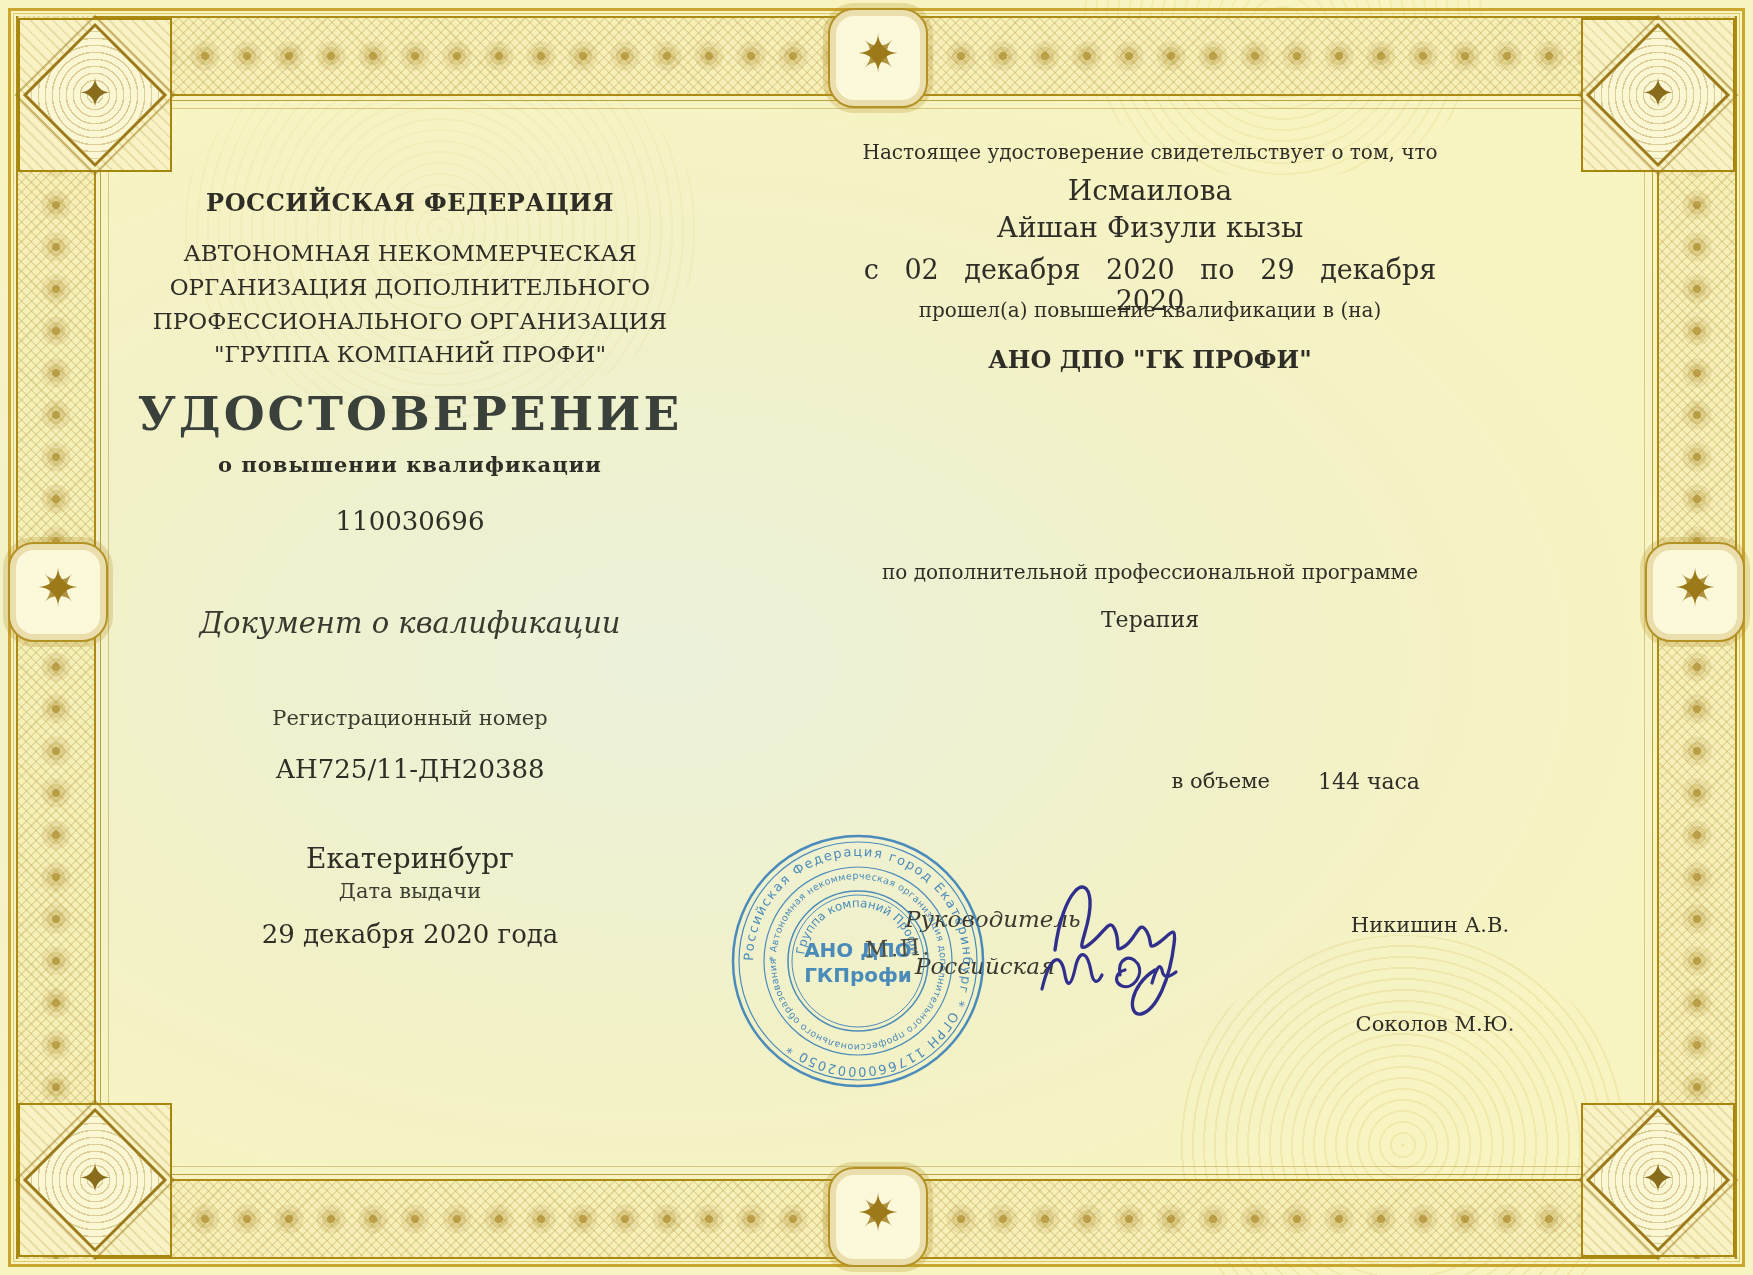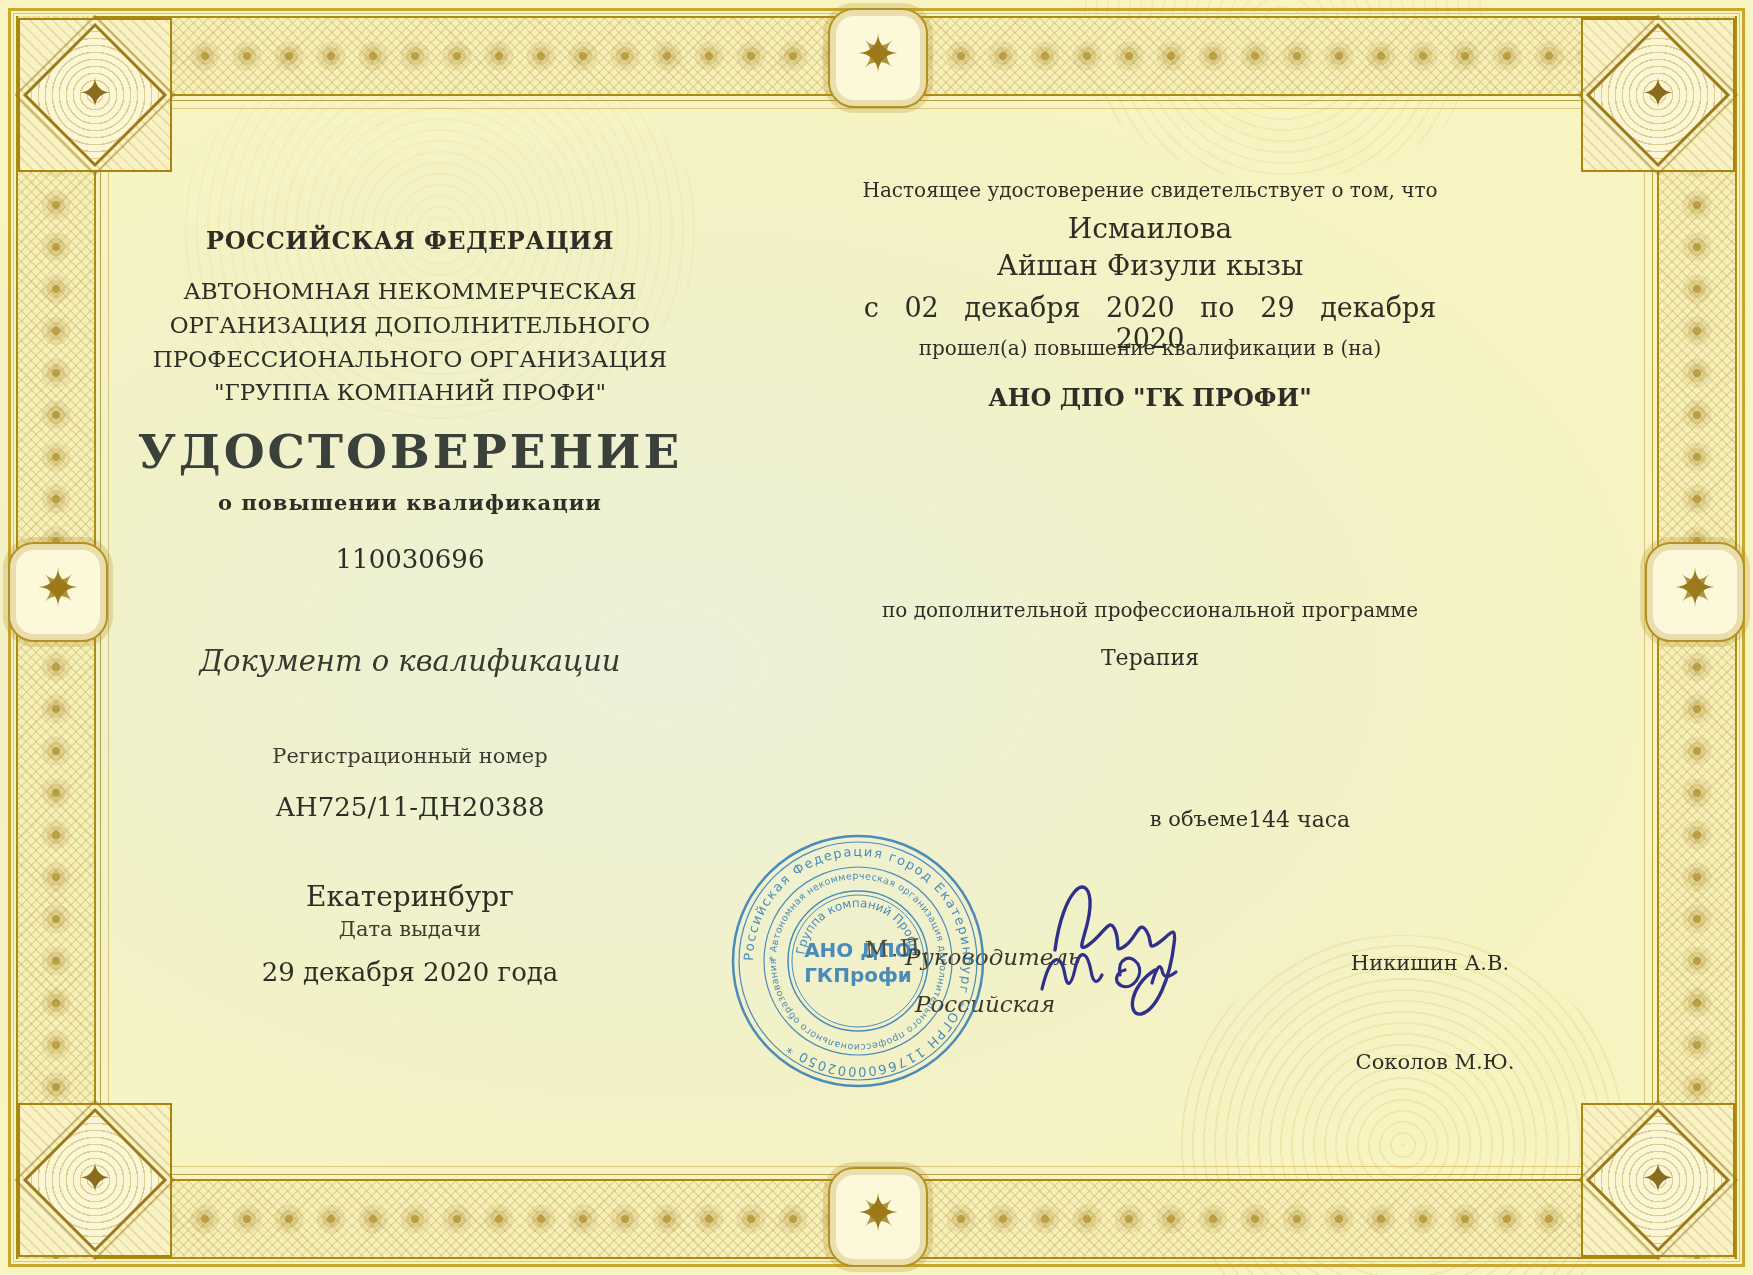--- a/index.html
+++ b/index.html
@@ -39,42 +39,42 @@
   .medallion .star8a{transform:translate(-50%,-56%);}
   .medallion .star8b{transform:translate(-50%,-56%) rotate(45deg);opacity:.8;}
   .m-top{left:828px;top:8px;} .m-bottom{left:828px;bottom:8px;}
   .m-left{left:8px;top:542px;} .m-right{right:8px;top:542px;}
   .rosette{position:absolute;border-radius:50%;z-index:0;
     background:repeating-radial-gradient(circle, rgba(205,175,60,.30) 0 2px, transparent 2px 11px);}
   .ros1{width:460px;height:420px;right:120px;bottom:-80px;opacity:.55;}
   .ros2{width:420px;height:300px;right:260px;top:-120px;opacity:.4;}
   .ros3{width:520px;height:380px;left:180px;top:40px;opacity:.25;}
   
-  .t{position:absolute;text-align:center;z-index:5;margin-top:38px;}
+  .t{position:absolute;text-align:center;z-index:5;}
   .country{left:150px;top:188px;width:520px;font-size:24px;font-weight:bold;letter-spacing:.5px;}
   .org{left:130px;top:237px;width:560px;font-size:23px;font-weight:normal;line-height:1.47;}
   .title{left:130px;top:386px;width:560px;font-size:47px;font-weight:bold;letter-spacing:3px;color:#3a403a;}
   .subtitle{left:130px;top:452px;width:560px;font-size:21px;font-weight:bold;letter-spacing:1px;}
   .number{left:130px;top:506px;width:560px;font-size:26px;}
   .doctype{left:130px;top:606px;width:560px;font-size:29px;font-style:italic;color:#3a392f;}
   .reg-label{left:130px;top:706px;width:560px;font-size:21px;color:#3d3c30;}
   .reg-number{left:130px;top:754px;width:560px;font-size:26px;}
   .city-label{left:130px;top:803px;width:560px;font-size:21px;color:#3d3c30;}
   .city{left:130px;top:842px;width:560px;font-size:28px;}
   .date-label{left:130px;top:879px;width:560px;font-size:21px;color:#3d3c30;}
   .issue-date{left:130px;top:919px;width:560px;font-size:26px;}
   .intro{left:860px;top:140px;width:580px;font-size:20px;}
   .surname{left:860px;top:174px;width:580px;font-size:28px;}
   .patronymic{left:860px;top:211px;width:580px;font-size:28px;}
   .period{left:820px;top:254px;width:660px;font-size:27px;word-spacing:17px;}
   .completed{left:860px;top:298px;width:580px;font-size:20px;}
   .org-short{left:860px;top:345px;width:580px;font-size:24px;font-weight:bold;}
   .program-label{left:860px;top:560px;width:580px;font-size:20px;}
   .program{left:860px;top:607px;width:580px;font-size:22px;}
-  .volume{left:1080px;top:769px;width:340px;display:flex;justify-content:center;text-align:left;}
+  .volume{left:1080px;top:769px;width:340px;display:flex;gap:48px;justify-content:flex-end;text-align:left;}
   .volume .vl{font-size:21px;} .volume .vv{font-size:22px;}
   .sig-label{font-style:italic;font-size:23px;color:#3a392f;text-align:left;}
   .head-label{left:905px;top:906px;width:220px;}
   .secretary-label{left:915px;top:953px;width:220px;}
   .head-name{left:1330px;top:913px;width:200px;font-size:21px;}
   .secretary-name{left:1335px;top:1012px;width:200px;font-size:21px;}
   .sig-svg{position:absolute;z-index:6;}
   .sig1{left:1035px;top:850px;}
   .sig2{left:1030px;top:925px;}
   .stamp{position:absolute;left:723px;top:826px;z-index:5;opacity:.85;}

